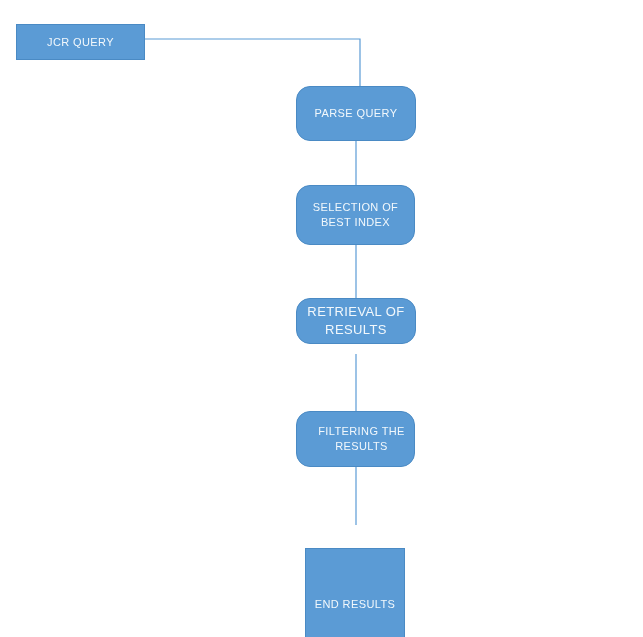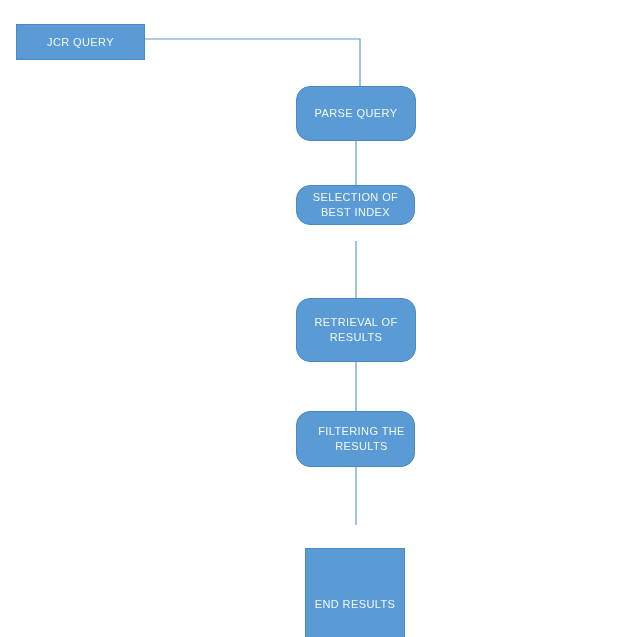--- a/index.html
+++ b/index.html
@@ -52,26 +52,26 @@
   
   #node-jcr-query {
     left: 16px;  top: 24px;  width: 129px; height: 36px;
     font-size: 11px;
   }
   #node-parse-query {
     left: 296px; top: 86px;  width: 120px; height: 55px;
     font-size: 11px;
   }
   #node-selection-best-index {
-    left: 296px; top: 185px; width: 119px; height: 40px;
+    left: 296px; top: 185px; width: 119px; height: 60px;
     font-size: 11px;
   }
   #node-retrieval-results {
-    left: 296px; top: 298px; width: 120px; height: 64px;
-    font-size: 11px;
+    left: 296px; top: 298px; width: 120px; height: 46px;
+    font-size: 13px;
   }
   #node-filtering-results {
     left: 296px; top: 411px; width: 119px; height: 56px;
     font-size: 11px;
     padding-left: 12px;
   }
   #node-end-results {
     left: 305px; top: 525px; width: 100px; height: 113px;
     font-size: 11px;
     margin-top: 23px;

